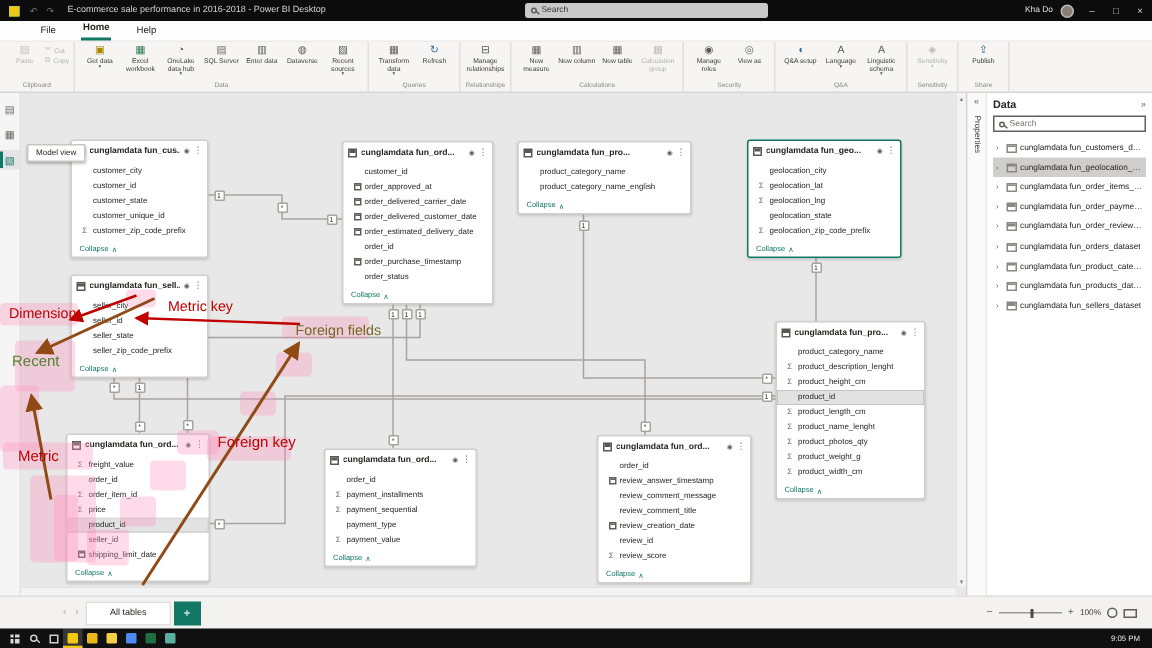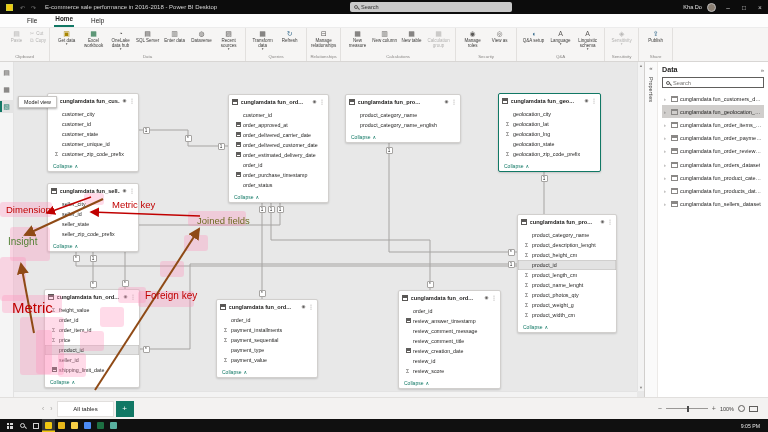--- a/index.html
+++ b/index.html
@@ -695,23 +695,23 @@
       <rect x="36" y="330" width="16" height="44" fill="#ff8fbc" opacity="0.32" rx="3"></rect>
       <line x1="91" y1="197" x2="47" y2="213" stroke="#c00000" stroke-width="1.6" marker-end="url(#m-red)"></line>
       <line x1="200" y1="216" x2="91" y2="212" stroke="#c00000" stroke-width="1.6" marker-end="url(#m-red)"></line>
       <line x1="103" y1="199" x2="25" y2="235" stroke="#8f4a16" stroke-width="2" marker-end="url(#m-brown)"></line>
       <line x1="34" y1="333" x2="21" y2="264" stroke="#8f4a16" stroke-width="2" marker-end="url(#m-brown)"></line>
       <line x1="95" y1="390" x2="199" y2="229" stroke="#8f4a16" stroke-width="2" marker-end="url(#m-brown)"></line>
     </svg>
   <div class="layer label-layer" id="label-layer">
       <div class="ann-label" style="left: 6px; top: 204px; font-size: 9.5px; color: rgb(192, 0, 0);">Dimension</div>
       <div class="ann-label" style="left: 112px; top: 199px; font-size: 9.5px; color: rgb(192, 0, 0);">Metric key</div>
-      <div class="ann-label" style="left: 197px; top: 215px; font-size: 9.5px; color: rgb(109, 107, 33);">Joined fields</div>
-      <div class="ann-label" style="left: 8px; top: 236px; font-size: 10px; color: rgb(83, 129, 53);">Insight</div>
-      <div class="ann-label" style="left: 12px; top: 299px; font-size: 15px; color: rgb(192, 0, 0); text-align: center;">Metric</div>
+      <div class="ann-label" style="left: 197px; top: 215px; font-size: 9.5px; color: rgb(109, 107, 33);">Foreign fields</div>
+      <div class="ann-label" style="left: 8px; top: 236px; font-size: 10px; color: rgb(83, 129, 53);">Recent</div>
+      <div class="ann-label" style="left: 12px; top: 299px; font-size: 10px; color: rgb(192, 0, 0); text-align: center;">Metric</div>
       <div class="ann-label" style="left: 145px; top: 290px; font-size: 10px; color: rgb(192, 0, 0);">Foreign key</div>
     </div>
 
   <div class="vscroll">
       <span>▲</span>
       <span>▼</span>
     </div>
   <div class="hscroll"></div>
 
   <div class="panel">

